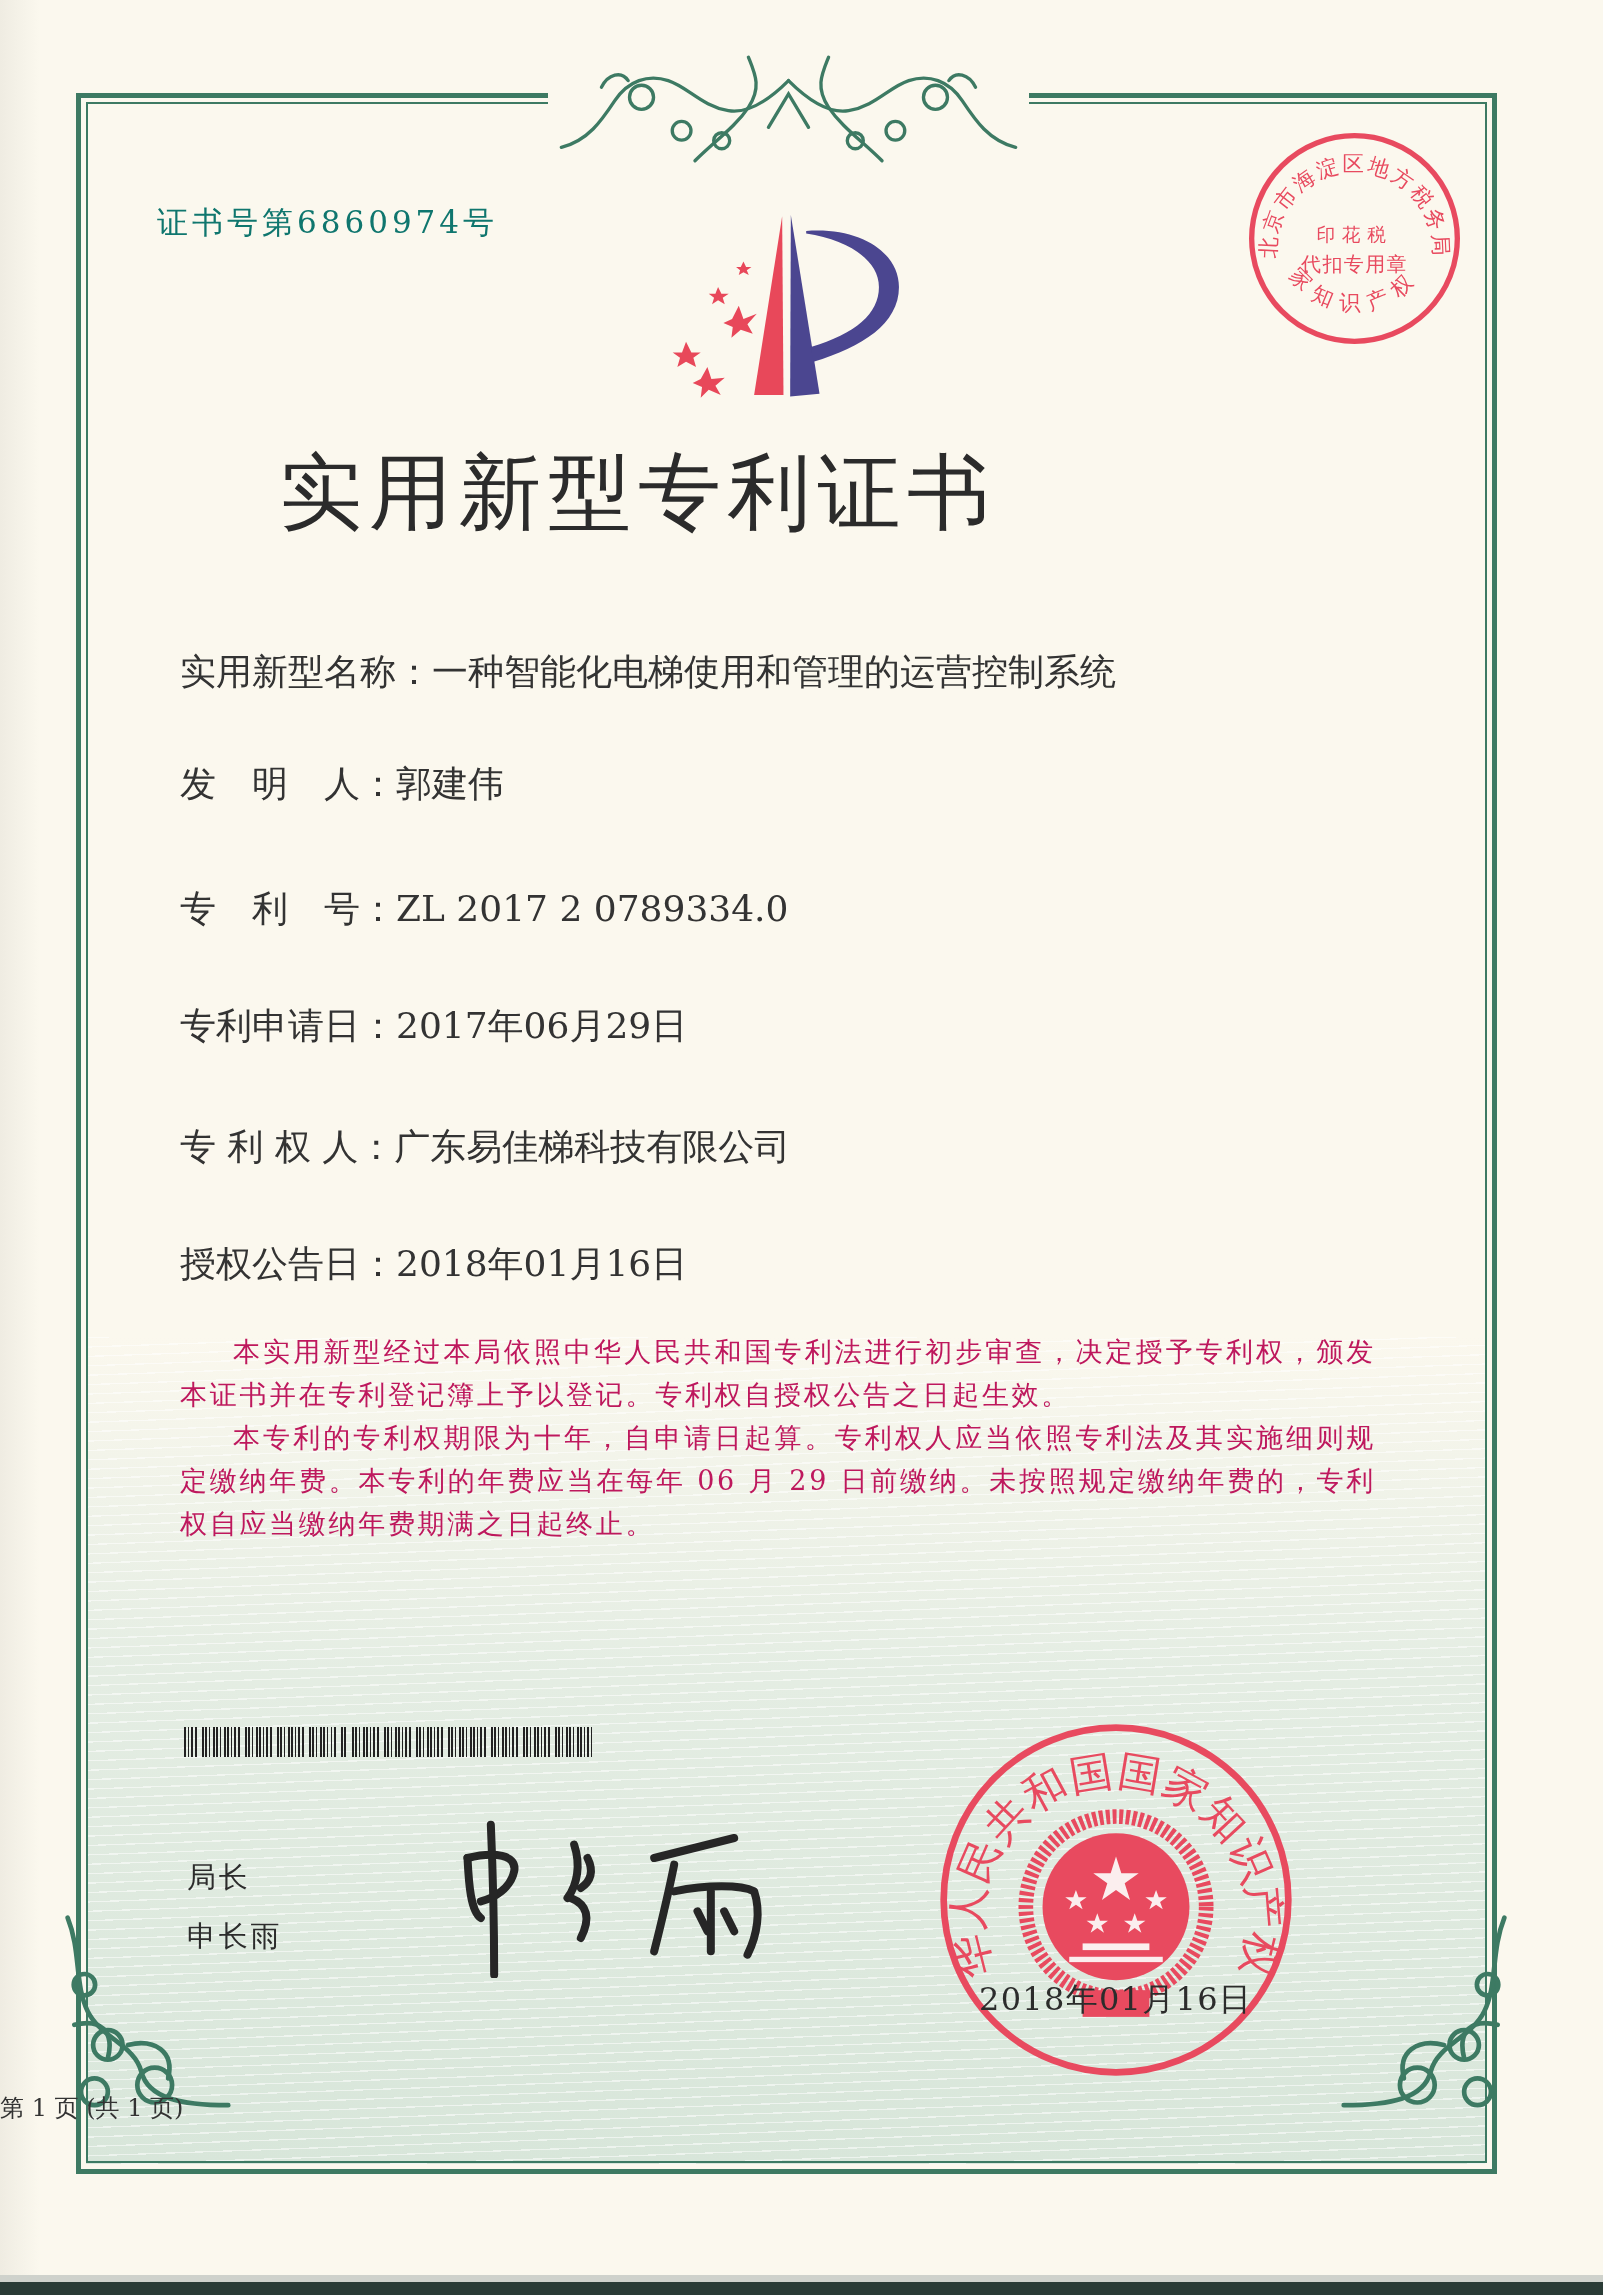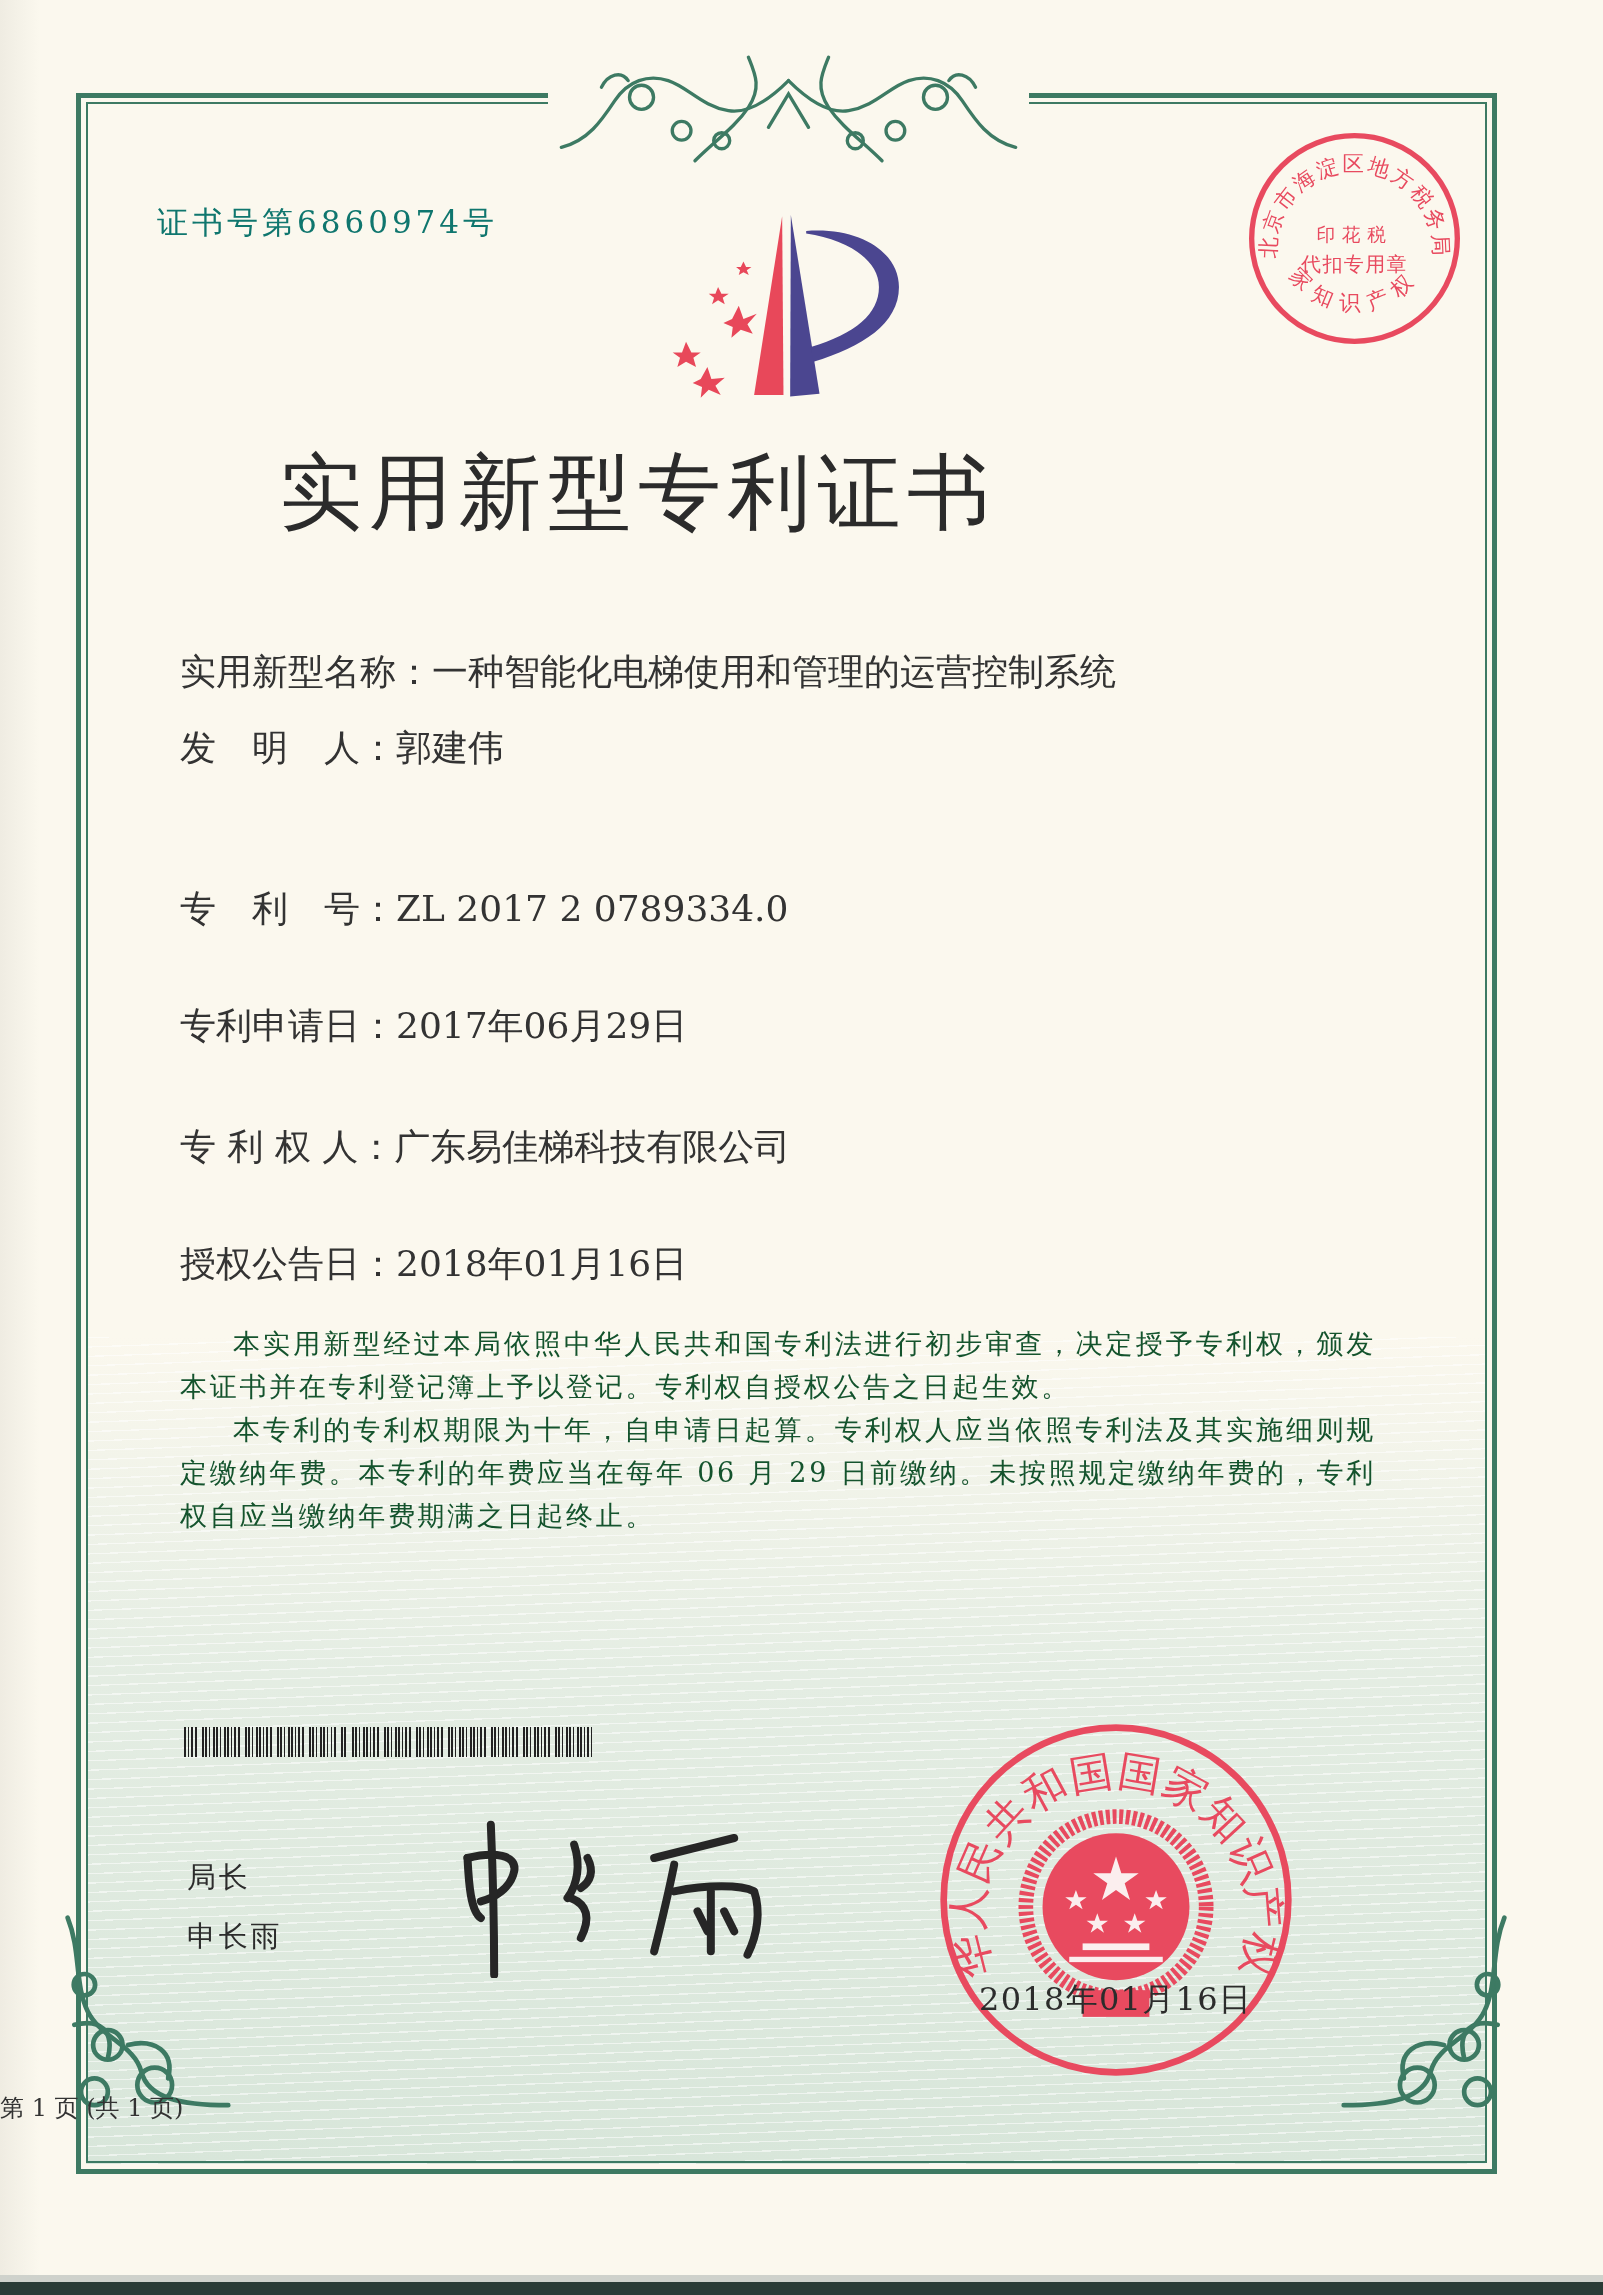--- a/index.html
+++ b/index.html
@@ -46,21 +46,21 @@
     position:absolute; left:0; width:1276px; top:438px; text-align:center;
     font-family:"DejaVu Sans","Liberation Sans",sans-serif;
     font-size:83px; letter-spacing:6.7px; color:#2b2b2b; font-weight:normal;
   }
   .field {
     position:absolute; left:180px; font-size:36px; color:#333; white-space:nowrap;
   }
   .field .label { display:inline-block; }
   .para {
     position:absolute; left:180px; width:1196px; font-size:27px; line-height:43px;
-    color:#14532d; text-align:justify; letter-spacing:2.7px;
+    color:#be185d; text-align:justify; letter-spacing:2.7px;margin-top:8px;
   }
   .para p { margin:0 0 0 0; text-indent:53px; }
   .barcode {
     position:absolute; left:184px; top:1727px; width:408px; height:30px;
     background:repeating-linear-gradient(90deg,#222 0 2px,transparent 2px 4px,#222 4px 4.7px,transparent 4.7px 7.4px,#222 7.4px 9.4px,transparent 9.4px 10.7px);
   }
   .director-title, .director-name {
     position:absolute; left:187px; font-family:"DejaVu Sans","Liberation Sans",sans-serif;
     font-size:29px; color:#2c2c2c; letter-spacing:2.7px;
   }
@@ -139,21 +139,21 @@
       <path d="M 216 46 C 300 40 355 80 355 130 C 355 185 300 220 227 242 L 223 220 C 290 200 325 170 325 130 C 325 90 280 60 216 50 Z"></path>
     </g>
   </svg>
 </div>
 
 <div class="title">实用新型专利证书</div>
 
 <div class="field" style="top:648px;">
   <span class="label">实用新型名称：</span><span>一种智能化电梯使用和管理的运营控制系统</span>
 </div>
-<div class="field" style="top:724px;text-align:right;">
+<div class="field" style="top:760px;text-align:right;">
   <span class="label">发　明　人：</span><span>郭建伟</span>
 </div>
 <div class="field" style="top:885px;">
   <span class="label">专　利　号：</span><span>ZL 2017 2 0789334.0</span>
 </div>
 <div class="field" style="top:1002px;">
   <span class="label">专利申请日：</span><span>2017年06月29日</span>
 </div>
 <div class="field" style="top:1123px;">
   <span class="label">专 利 权 人：</span><span>广东易佳梯科技有限公司</span>

